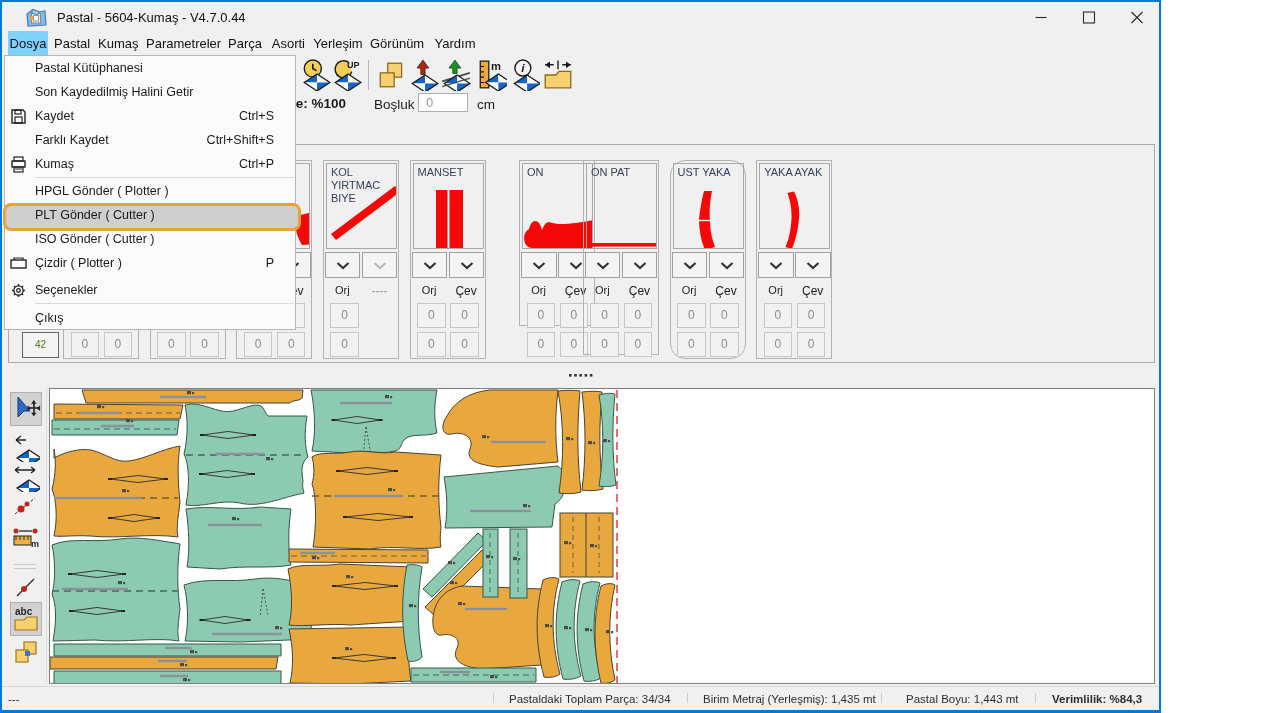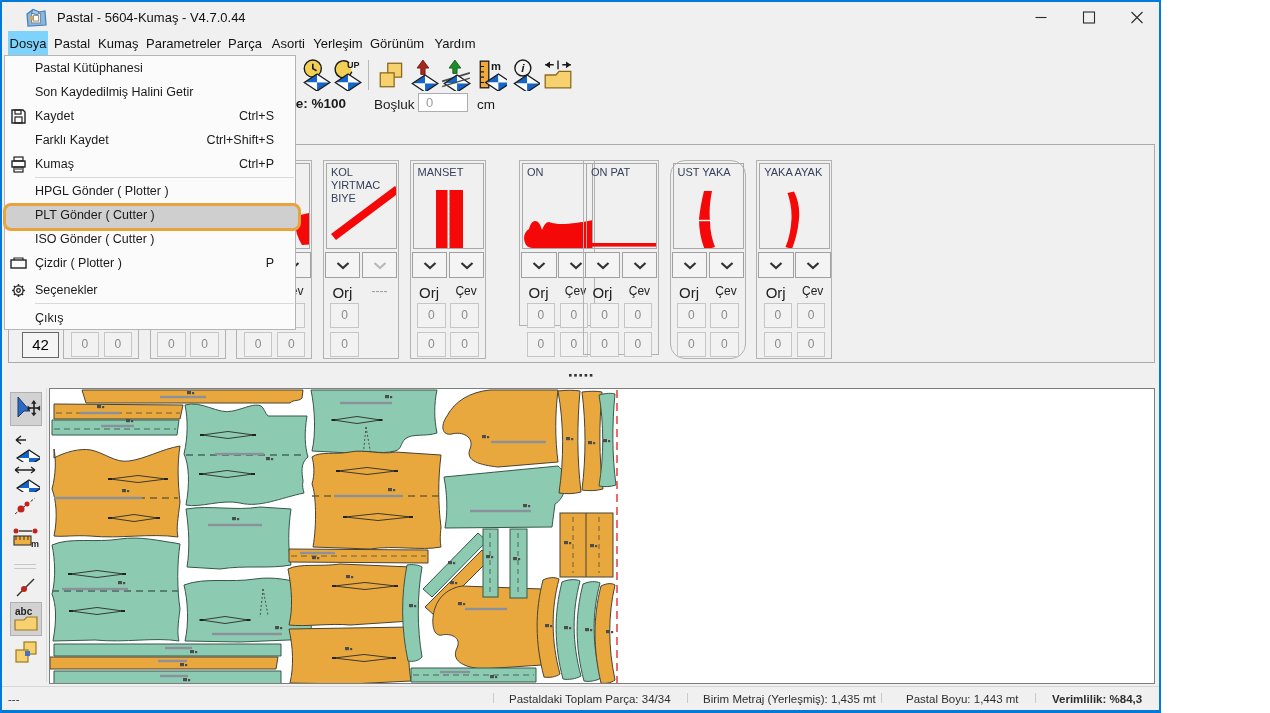--- a/index.html
+++ b/index.html
@@ -9,21 +9,21 @@
 #menubar{position:absolute;left:0;top:29px;width:100%;height:26px;font-size:13px;color:#111;}
 .mi{position:absolute;top:0;height:26px;line-height:26px;text-align:center;}
 .tbtxt{position:absolute;font-size:13.5px;color:#1a1a1a;}
 .tbi{position:absolute;top:57px;width:30px;height:32px;}
 #bosluk-input{position:absolute;left:416px;top:91px;width:50px;height:19px;border:1px solid #adadad;background:#fff;font-size:13px;color:#9a9a9a;padding-left:7px;line-height:18px;}
 #cardpanel{position:absolute;left:6px;top:142px;width:1147px;height:219px;border:1px solid #ababab;}
 .card{position:absolute;width:76px;border:1px solid #b2b2b2;}
 .cardbox{position:absolute;left:2px;top:2px;width:71px;height:86px;border:1px solid #a8a8a8;overflow:hidden;}
 .cardtitle{position:absolute;left:4px;top:2px;font-size:11px;color:#35405a;line-height:13px;}
 .dd{position:absolute;top:91px;width:35.5px;height:26px;border:1px solid #a0a0a0;background:#f4f4f4;}
-.lbl{position:absolute;top:123px;width:35px;text-align:center;font-size:15px;color:#222;}
+.lbl{position:absolute;top:123px;width:35px;text-align:center;font-size:11px;color:#222;}
 .zbox{position:absolute;width:28.5px;height:25px;border:1px solid #c6c6c6;text-align:center;font-size:12px;color:#8a8a8a;line-height:23px;background:#f2f2f2;}
 #dots{position:absolute;left:0;top:360px;width:1157px;height:20px;text-align:center;line-height:15px;}
 #lefttools{position:absolute;left:0px;top:384px;width:48px;height:298px;}
 .lti{position:absolute;left:10px;width:28px;height:28px;}
 #canvas{position:absolute;left:47px;top:386px;width:1106px;height:296px;background:#fff;border:1px solid #7e7e7e;}
 #status{position:absolute;left:0;top:684px;width:1157px;height:25px;border-top:1px solid #d7d7d7;font-size:11.5px;color:#2e2e2e;}
 #status span{position:absolute;top:6px;}
 #menu{position:absolute;left:2px;top:53px;width:292px;height:275px;background:#fbfbfb;border:1px solid #b5b5b5;z-index:50;font-size:12.5px;color:#1a1a1a;}
 .mitem{position:absolute;left:1px;width:288px;height:24px;line-height:24px;}
 .mitem .t{position:absolute;left:29px;white-space:nowrap;}
@@ -341,21 +341,21 @@
             <path d="M11.5 10 l5.5 5 l5.5 -5" fill="none" stroke="#333" stroke-width="2.2"></path>
           </svg>
         </div>
     <div class="lbl" style="left:1px;">Orj</div>
     <div class="lbl" style="left:38px;color:#222;font-size:12px;">Çev</div>
     <div class="zbox" style="left:6.5px;top:142px;">0</div>
     <div class="zbox" style="left:39.7px;top:142px;">0</div>
     <div class="zbox" style="left:6.5px;top:171px;">0</div>
     <div class="zbox" style="left:39.7px;top:171px;">0</div>
   </div>
-    <div style="position:absolute;left:13px;top:187px;width:37px;height:26px;border:1px solid #666;background:#f5f5f5;text-align:center;line-height:24px;font-size:15px;color:#000000;">42</div>
+    <div style="position:absolute;left:13px;top:187px;width:37px;height:26px;border:1px solid #666;background:#f5f5f5;text-align:center;line-height:24px;font-size:10px;color:#4d7c0f;">42</div>
   </div>
   <div id="dots"><svg width="24" height="6" viewBox="0 0 24 6" style="margin-top:11px">
         <g fill="#333">
           <rect x="0" y="1" width="2.6" height="2.6"></rect>
           <rect x="5.2" y="1" width="2.6" height="2.6"></rect>
           <rect x="10.4" y="1" width="2.6" height="2.6"></rect>
           <rect x="15.6" y="1" width="2.6" height="2.6"></rect>
           <rect x="20.8" y="1" width="2.6" height="2.6"></rect>
         </g>
       </svg></div>

